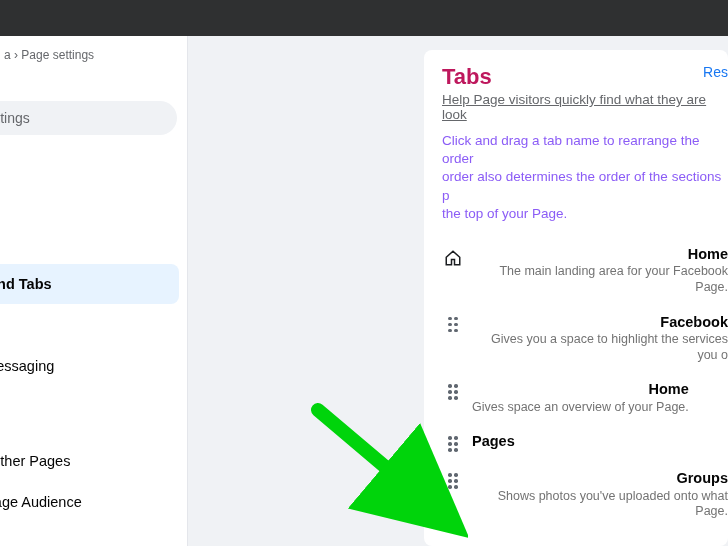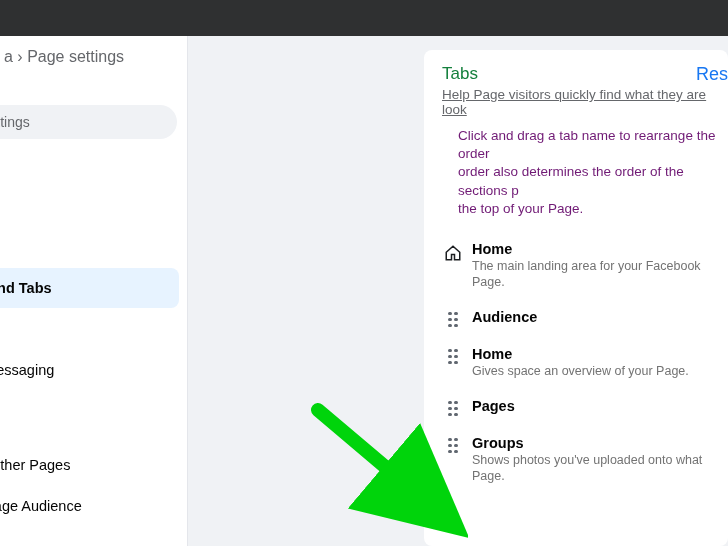--- a/index.html
+++ b/index.html
@@ -1,39 +1,39 @@
 <!DOCTYPE html>
 <html><head>
 <meta charset="utf-8">
 <style>
   * { box-sizing: border-box; margin: 0; padding: 0; }
   html, body { width: 728px; height: 546px; overflow: hidden; font-family: -apple-system, BlinkMacSystemFont, "Segoe UI", Helvetica, Arial, sans-serif; background: #f0f2f5; color: #1c1e21; }
   .topbar { height: 36px; background: #2f3031; width: 100%; }
   .container { display: flex; width: 100%; height: calc(100% - 36px); }
   .sidebar { width: 188px; background: #fff; padding: 10px 0 0 0; position: relative; border-right: 1px solid #e4e6eb; }
-  .breadcrumb { font-size: 16px; color: #65676b; padding: 2px 16px 2px 4px; }
+  .breadcrumb { font-size: 12px; color: #65676b; padding: 2px 16px 2px 4px; }
   .page-title { font-size: 23px; font-weight: 700; padding: 2px 0 8px 0; margin-left: -48px; }
   .search-pill { background: #f0f2f5; border-radius: 18px; height: 34px; display: flex; align-items: center; padding-left: 10px; margin: 0 10px 6px -48px; font-size: 14px; color: #65676b; }
   .nav { list-style: none; margin-left: -48px; }
   .nav li { height: 40px; display: flex; align-items: center; padding-left: 12px; font-size: 14.5px; color: #050505; border-radius: 8px; margin: 1px 8px 1px 0; cursor: pointer; }
   .nav li.selected { background: #e7f3ff; font-weight: 600; }
   .main { flex: 1; background: #f0f2f5; padding: 14px 0 0 0; }
   .panel { background: #fff; border-radius: 8px; padding: 14px 0 0 18px; height: 100%; position: relative; margin-left: 236px; }
   .panel-header { display: flex; align-items: flex-start; }
-  .panel-title { font-size: 17px; font-weight: 400; color: #15803d; }
-  .reset-link { margin-left: auto; color: #1877f2; font-size: 18px; padding-right: 0; }
+  .panel-title { font-size: 22px; font-weight: 700; color: #be185d; }
+  .reset-link { margin-left: auto; color: #1877f2; font-size: 14px; padding-right: 0; }
   .panel-sub { font-size: 13.5px; color: #65676b; margin-top: 2px; text-decoration: underline; }
-  .panel-desc { font-size: 13.5px; color: #701a75; margin-top: 10px; line-height: 1.35; margin-left: 16px; }
+  .panel-desc { font-size: 13.5px; color: #8b5cf6; margin-top: 10px; line-height: 1.35; }
   .tabs-list { margin-top: 14px; }
   .tab-row { display: flex; align-items: flex-start; padding: 9px 0; }
   .handle { width: 22px; display: flex; align-items: center; justify-content: center; padding-top: 3px; flex-shrink: 0; }
   .home-icon svg { width: 18px; height: 18px; }
   .drag-dots { display: grid; grid-template-columns: 4px 4px; grid-template-rows: 4px 4px 4px; gap: 2px; }
   .drag-dots span { width: 3.5px; height: 3.5px; background: #606770; border-radius: 50%; }
-  .tab-text { padding-left: 8px; }
+  .tab-text { padding-left: 8px; text-align: right; }
   .tab-name { font-size: 14.5px; font-weight: 600; color: #050505; line-height: 1.2; }
   .tab-desc { font-size: 12.5px; color: #737373; line-height: 1.25; margin-top: 1px; }
   .arrow-overlay { position: absolute; pointer-events: none; }
 </style>
 </head>
 <body>
 
 <div class="topbar"></div>
 
 <div class="container">
@@ -100,21 +100,22 @@
               <div class="drag-dots">
                 <span></span>
                 <span></span>
                 <span></span>
                 <span></span>
                 <span></span>
                 <span></span>
               </div>
             </div>
           <div class="tab-text">
-            <div class="tab-name">Audience</div>
+            <div class="tab-name">Facebook</div>
+            <div class="tab-desc">Gives you a space to highlight the services you o</div>
           </div>
         </div>
 
         <div class="tab-row">
           <div class="handle">
               <div class="drag-dots">
                 <span></span>
                 <span></span>
                 <span></span>
                 <span></span>

